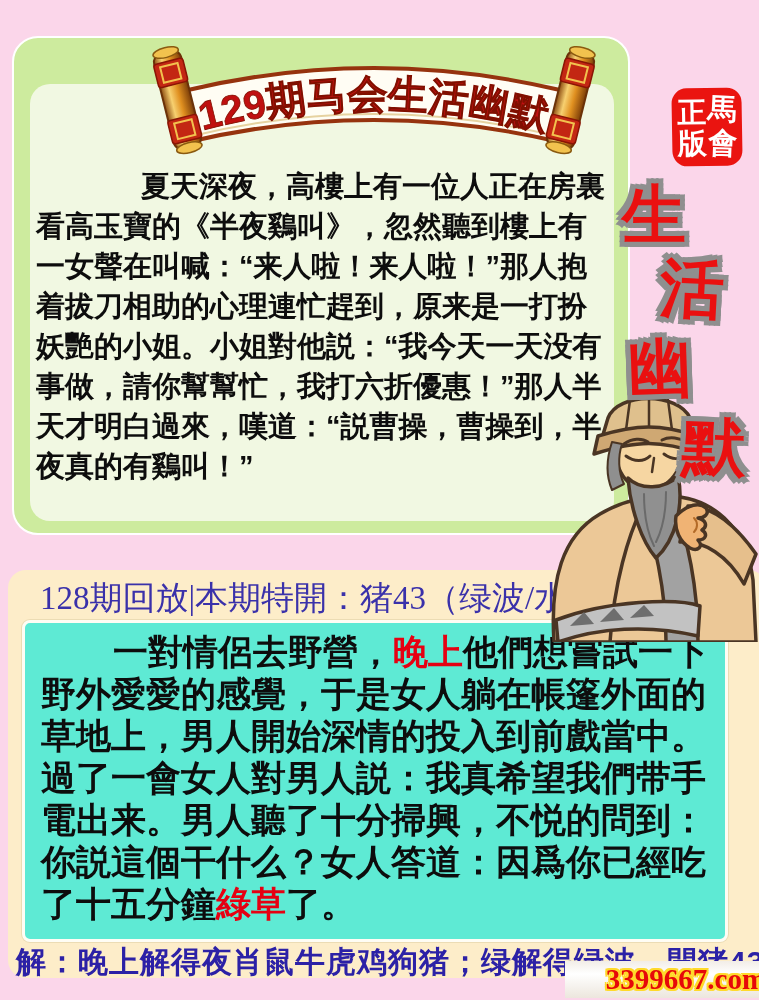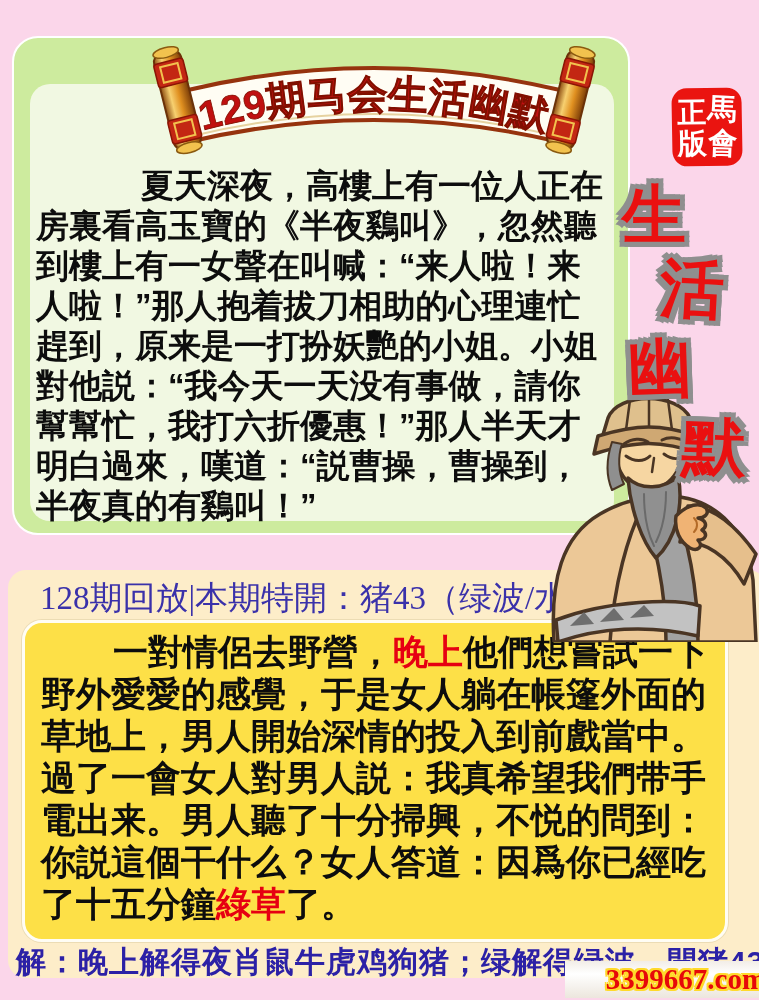--- a/index.html
+++ b/index.html
@@ -5,21 +5,21 @@
   html,body{margin:0;padding:0;}
   body{font-family:"Liberation Sans", sans-serif;}
   .page{position:relative;width:759px;height:1000px;background:#fbd6ea;overflow:hidden;}
 
   
   .top-box{position:absolute;left:12px;top:36px;width:618px;height:499px;
     background:#cdeb9e;border:2px solid #ffffff;border-radius:26px;box-sizing:border-box;}
   .top-box-inner{position:absolute;left:16px;top:46px;right:14px;bottom:12px;
     background:#f1f8e2;border-radius:20px;}
   .story1{position:absolute;left:22px;top:128px;width:572px;
-    font-size:33px;line-height:40px;font-weight:bold;color:#0d0d0d;
+    font-size:29px;line-height:40px;font-weight:bold;color:#0d0d0d;
     text-indent:105px;letter-spacing:0;}
 
   
   .banner{position:absolute;left:148px;top:44px;width:452px;height:112px;z-index:3;}
 
   
   .stamp{position:absolute;left:672px;top:88px;width:70px;height:78px;background:#ea1410;
     border-radius:15px;display:grid;grid-template-columns:1fr 1fr;place-items:center;
     padding:6px 5px;box-sizing:border-box;color:#fff;z-index:3;
     font-family:"Liberation Serif", serif;font-weight:bold;font-size:29px;line-height:1;
@@ -40,21 +40,21 @@
 
   
   .figure{position:absolute;left:548px;top:384px;width:211px;height:258px;z-index:5;}
 
   
   .cream{position:absolute;left:8px;top:570px;width:758px;height:408px;
     background:#fdedc9;border-radius:18px;}
   .replay-bar{position:absolute;left:32px;top:6px;width:700px;
     font-family:"Liberation Serif", serif;font-size:33px;color:#3a31aa;white-space:nowrap;}
   .story-box{position:absolute;left:14px;top:50px;width:706px;height:322px;
-    background:#fde047;border:3px solid #fffdf4;border-radius:20px;
+    background:#5eead4;border:3px solid #fffdf4;border-radius:8px;
     box-shadow:0 0 0 1px #ecdcb4;box-sizing:border-box;}
   .story2{position:absolute;left:16px;top:8px;width:672px;
     font-size:35px;line-height:42px;font-weight:bold;color:#0d0d0d;text-indent:72px;}
   .hl{color:#e60012;}
   .solution{position:absolute;left:8px;top:372px;width:748px;
     font-size:30px;font-weight:bold;color:#2c21a6;white-space:nowrap;letter-spacing:1px;}
 
   
   .watermark{position:absolute;left:565px;top:961px;width:194px;height:37px;z-index:10;
     background:linear-gradient(180deg,#f2ede7,#ffffff 35%,#ece6dd);

